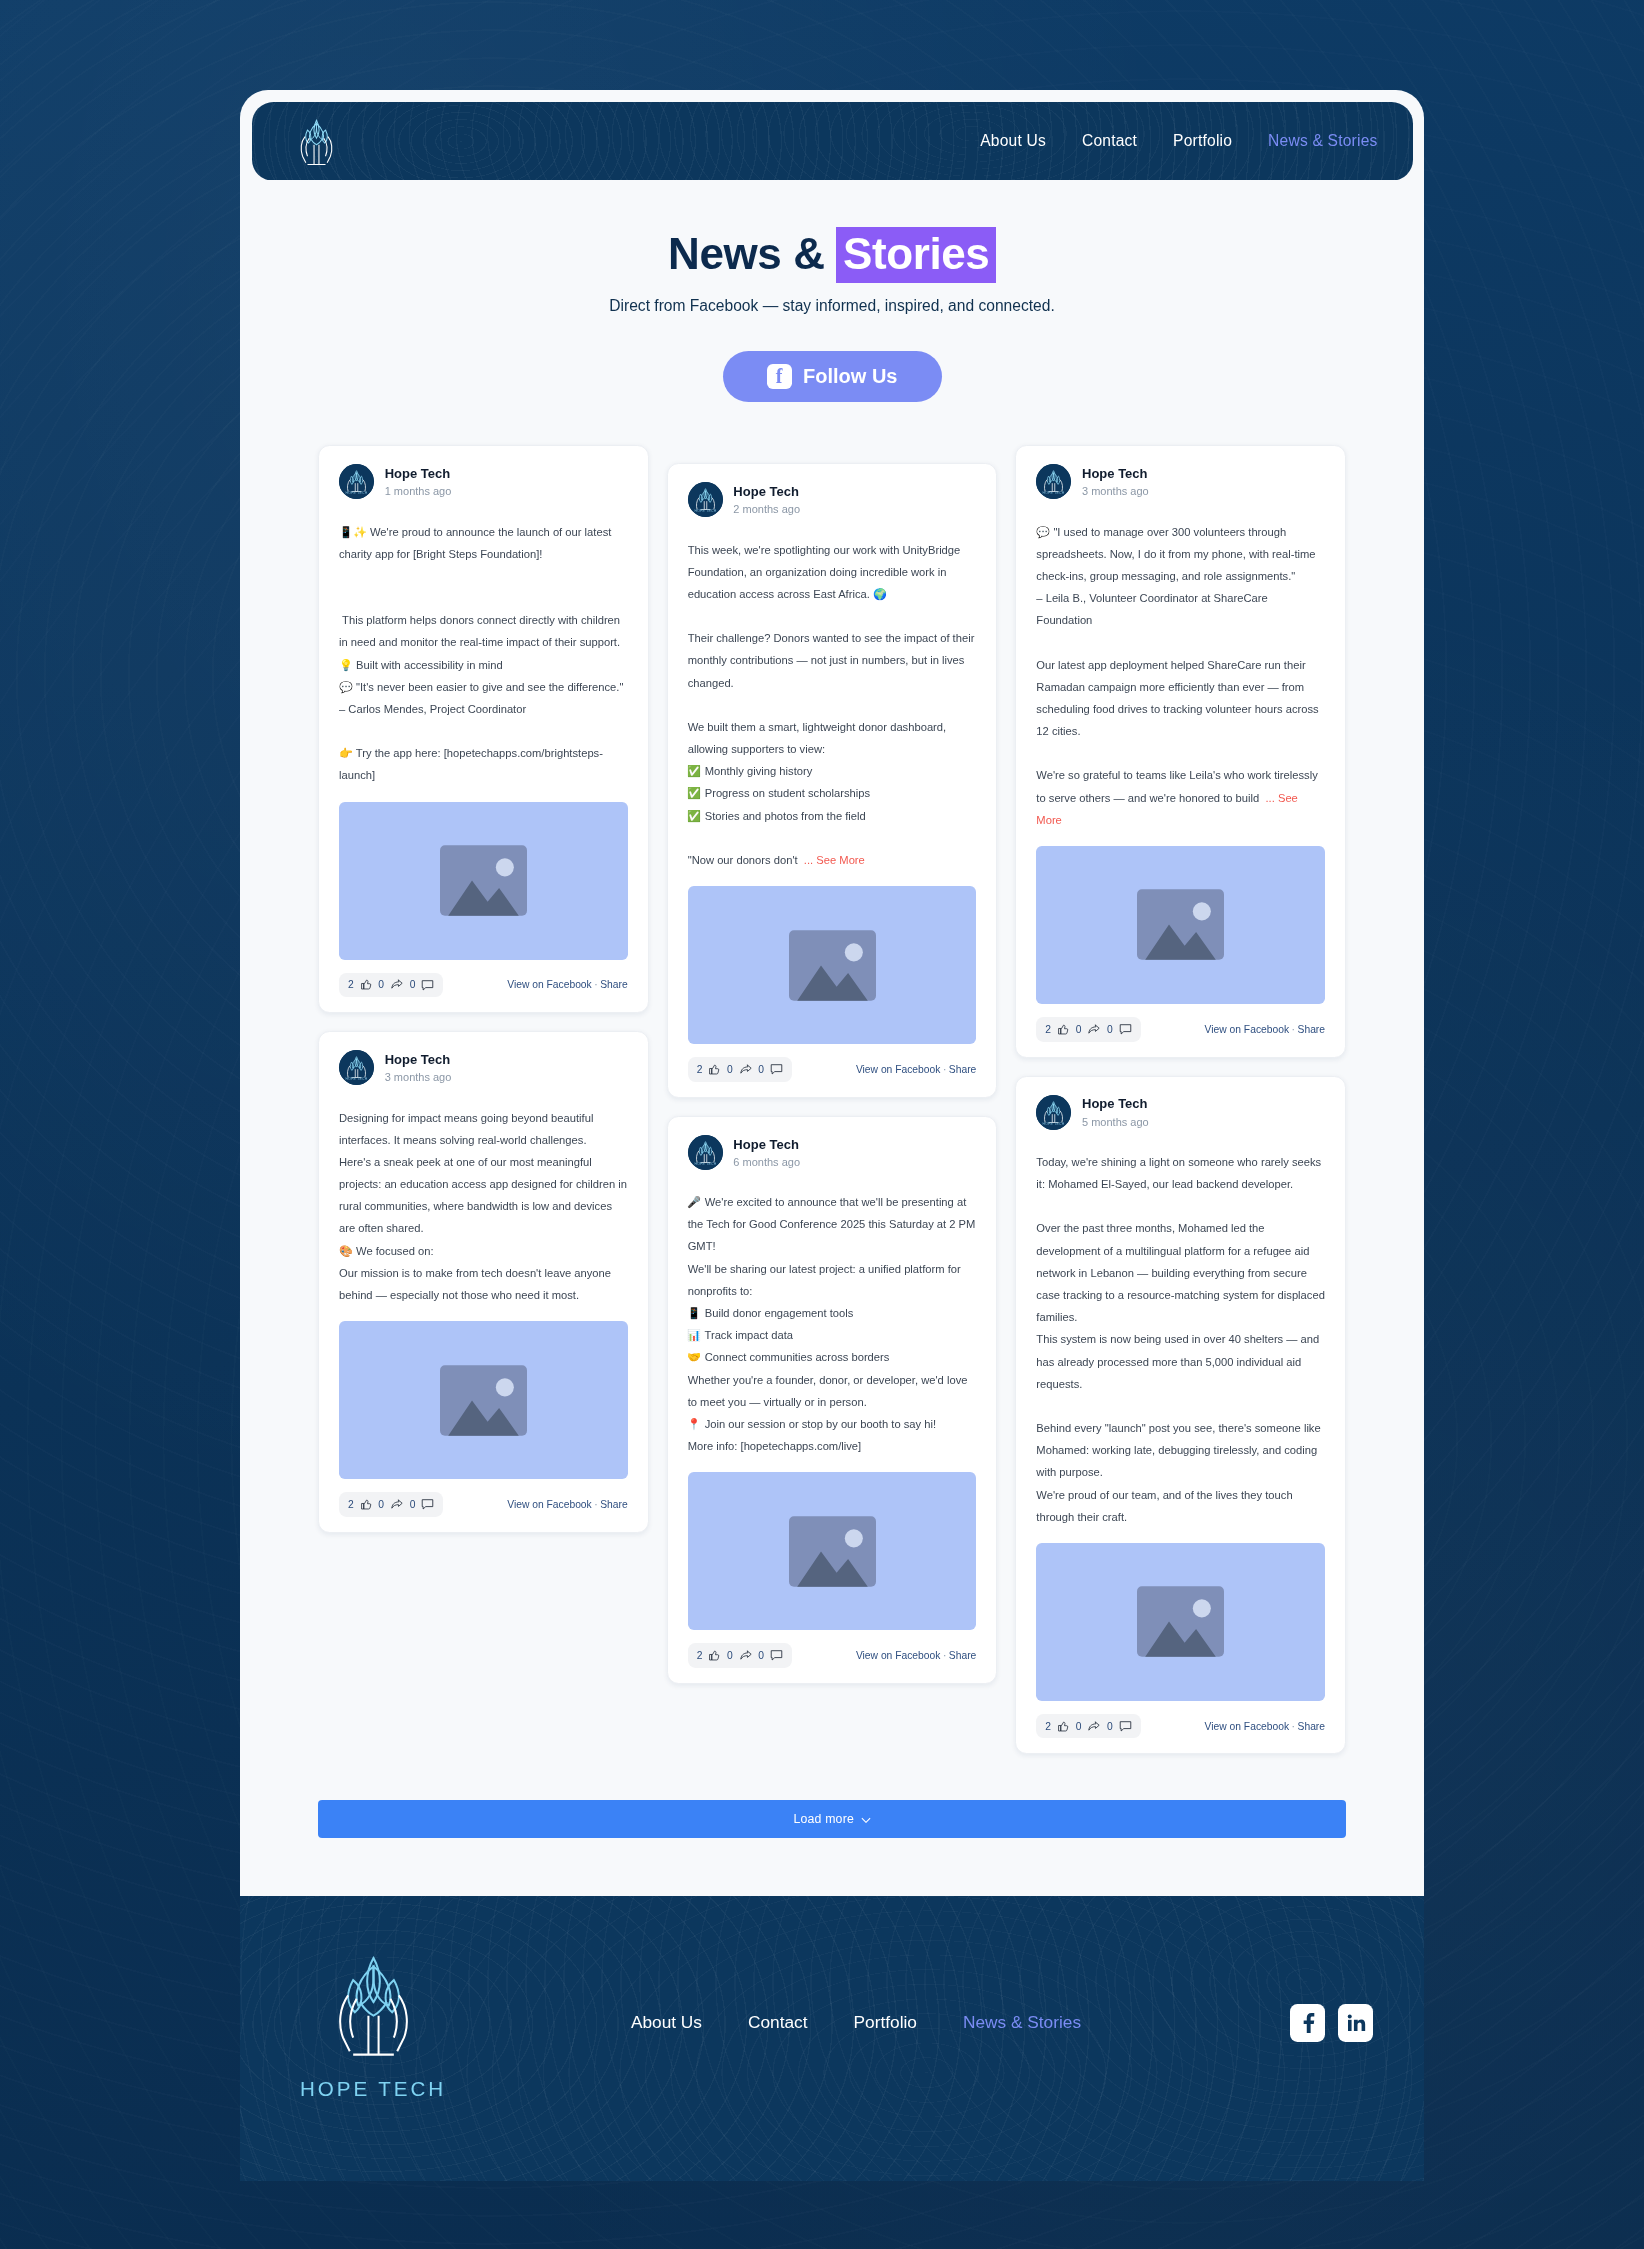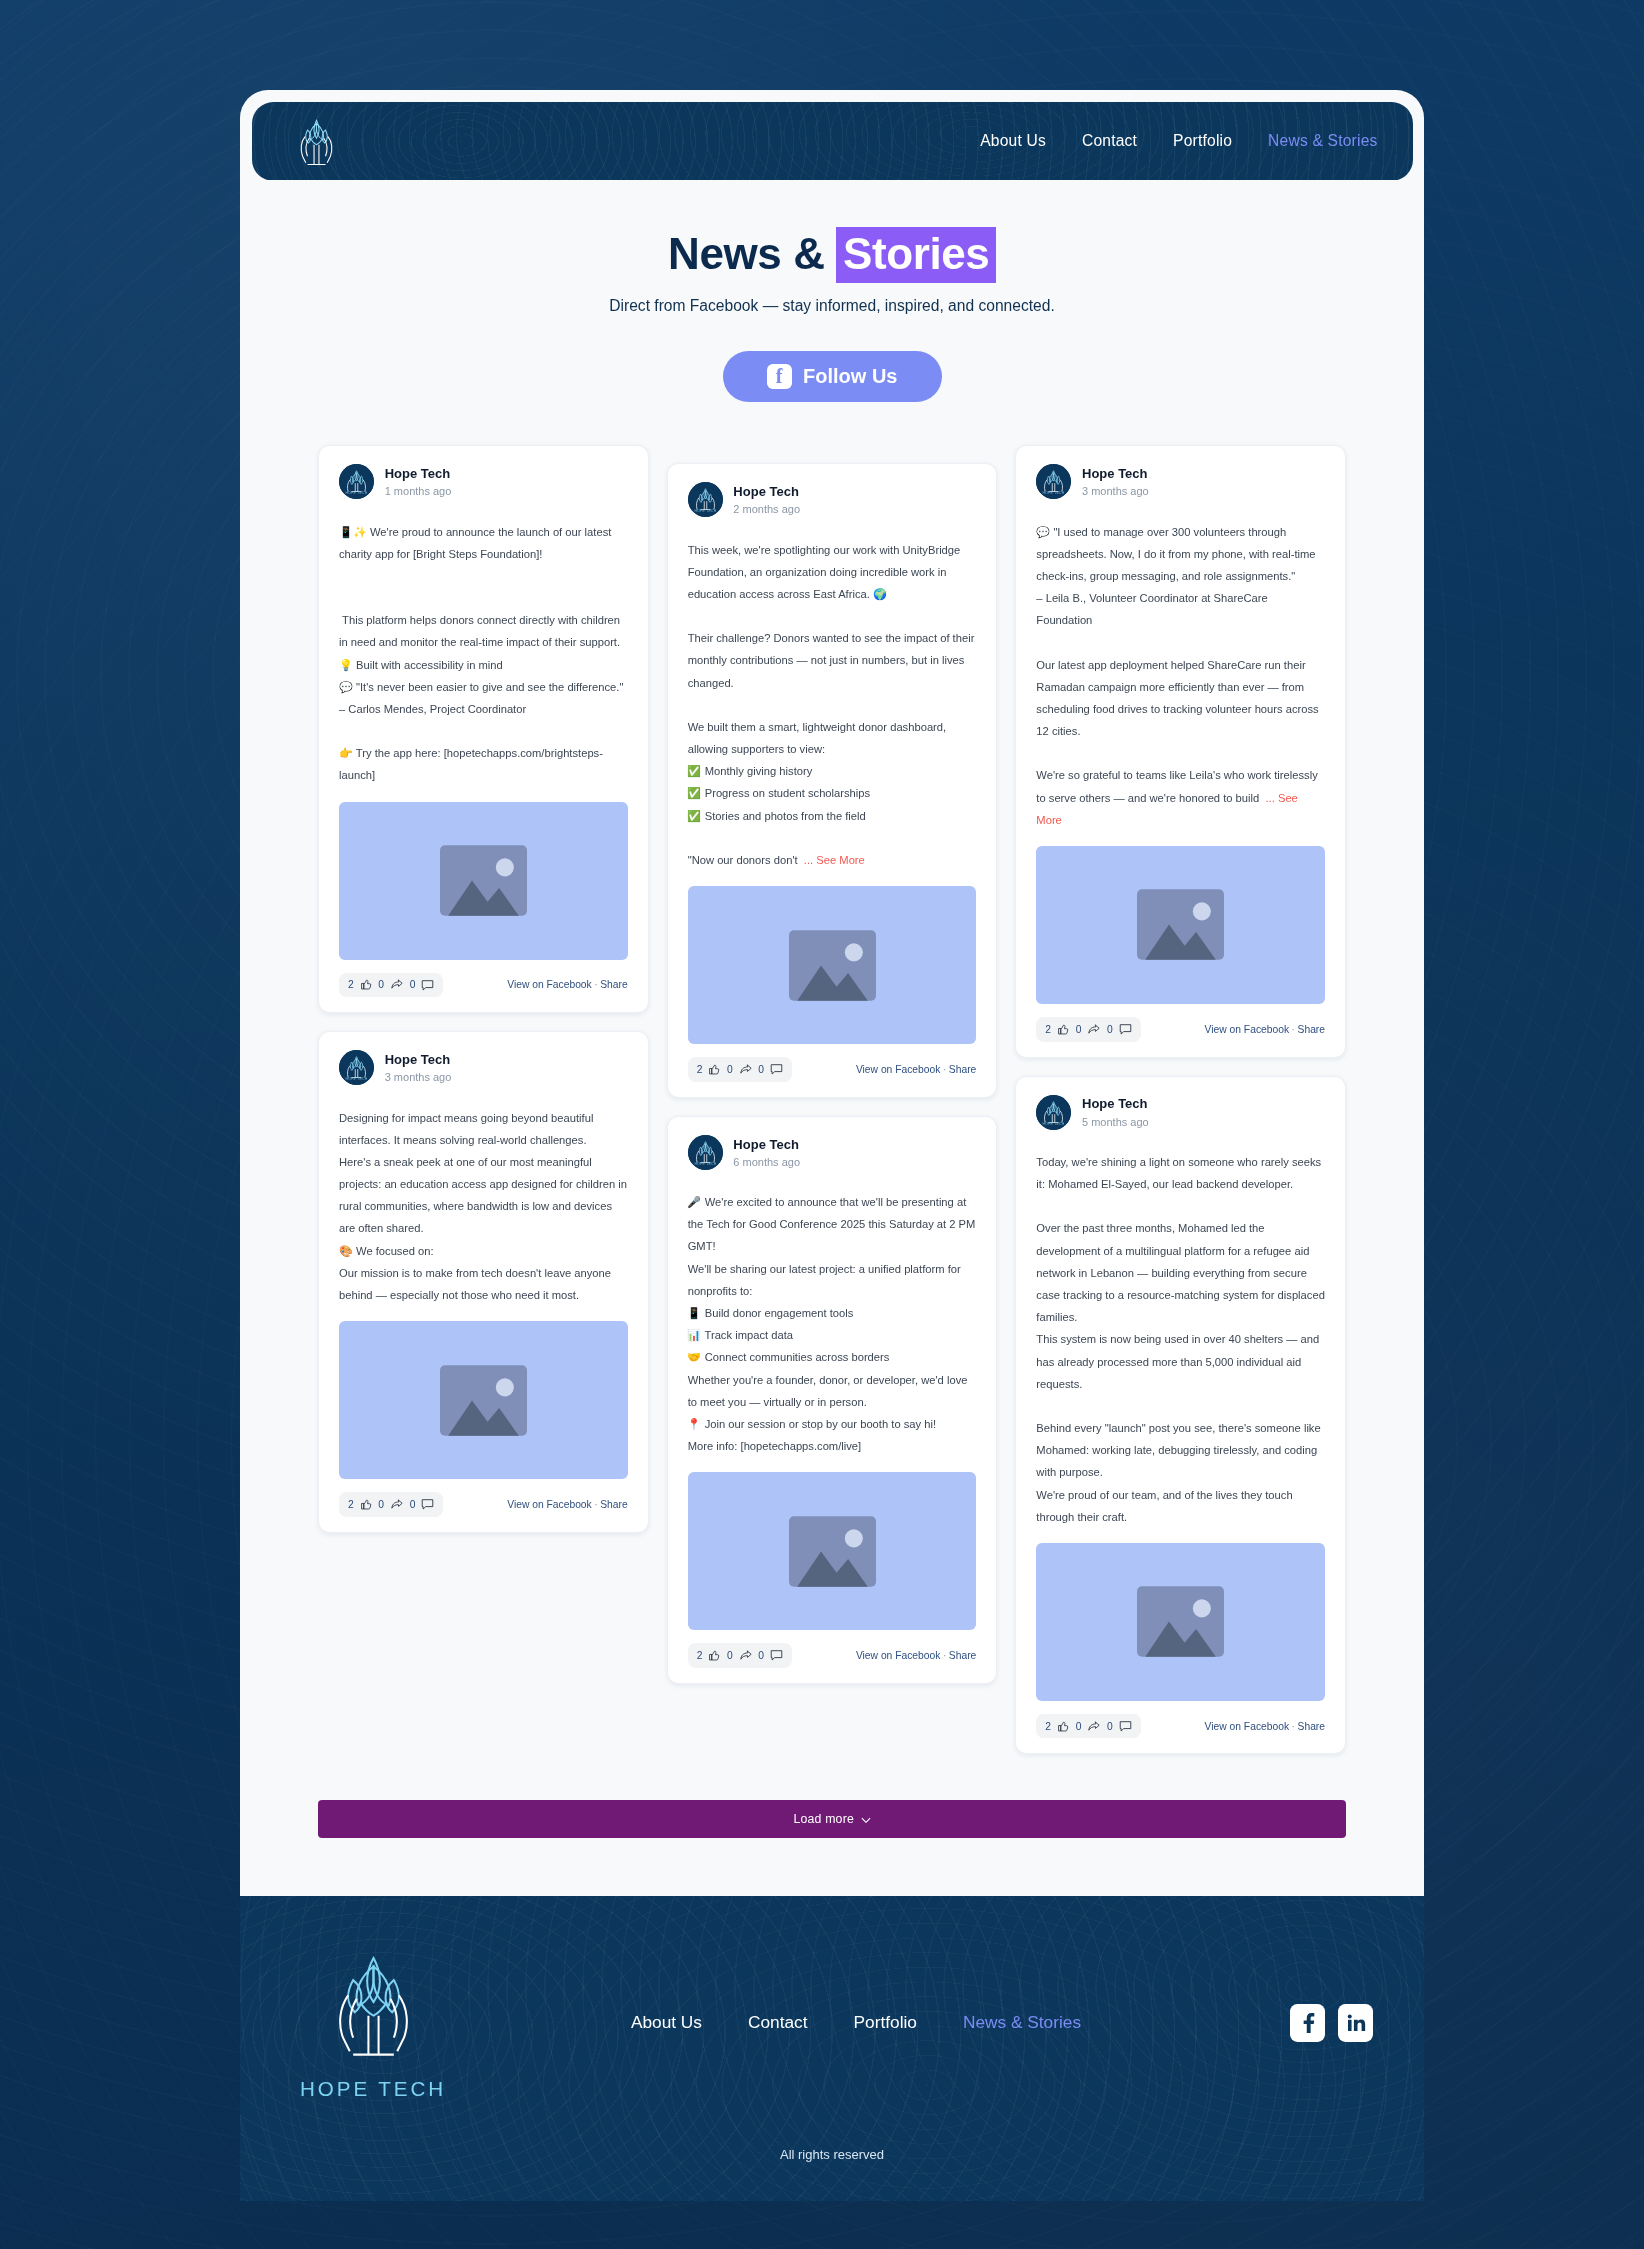--- a/index.html
+++ b/index.html
@@ -215,21 +215,21 @@
   .reactions svg { display: block; }
   .foot-links { font-size: 10.3px; color: #2f4f80; }
   .foot-links a { color: #2f4f80; text-decoration: none; }
   .foot-sep { padding: 0 2.5px; color: #8898ae; }
 
   
   .load-more {
     margin: 46px auto 0 auto;
     width: 1028px;
     height: 38px;
-    background: #701a75;
+    background: #3b82f6;
     border: none;
     border-radius: 4.1px;
     color: #ffffff;
     font-size: 12.3px;
     letter-spacing: 0.2px;
     cursor: pointer;
     display: flex; align-items: center; justify-content: center;
     gap: 6.6px;
   }
 
@@ -798,18 +798,17 @@
         <a class="social-chip" href="#">
           <svg width="20" height="20" viewBox="0 0 24 24" fill="#0c375d">
               <circle cx="4.5" cy="4.2" r="2.4"></circle>
               <rect x="2.4" y="8.2" width="4.3" height="13.4"></rect>
               <path d="M10 8.2h4.1v1.9c.6-1.1 2-2.3 4.2-2.3 3.3 0 4.7 2.1 4.7 5.8v8h-4.3v-7.1c0-1.9-.7-3-2.3-3-1.4 0-2.2 1-2.5 1.9-.1.3-.1.8-.1 1.2v7h-4.3V8.2z"></path>
             </svg>
         </a>
       </div>
     </div>
     <div class="copyright">
-      <div>All rights reserved</div>
     </div>
   </div>
 
 </div>
 
 
 </body></html>

